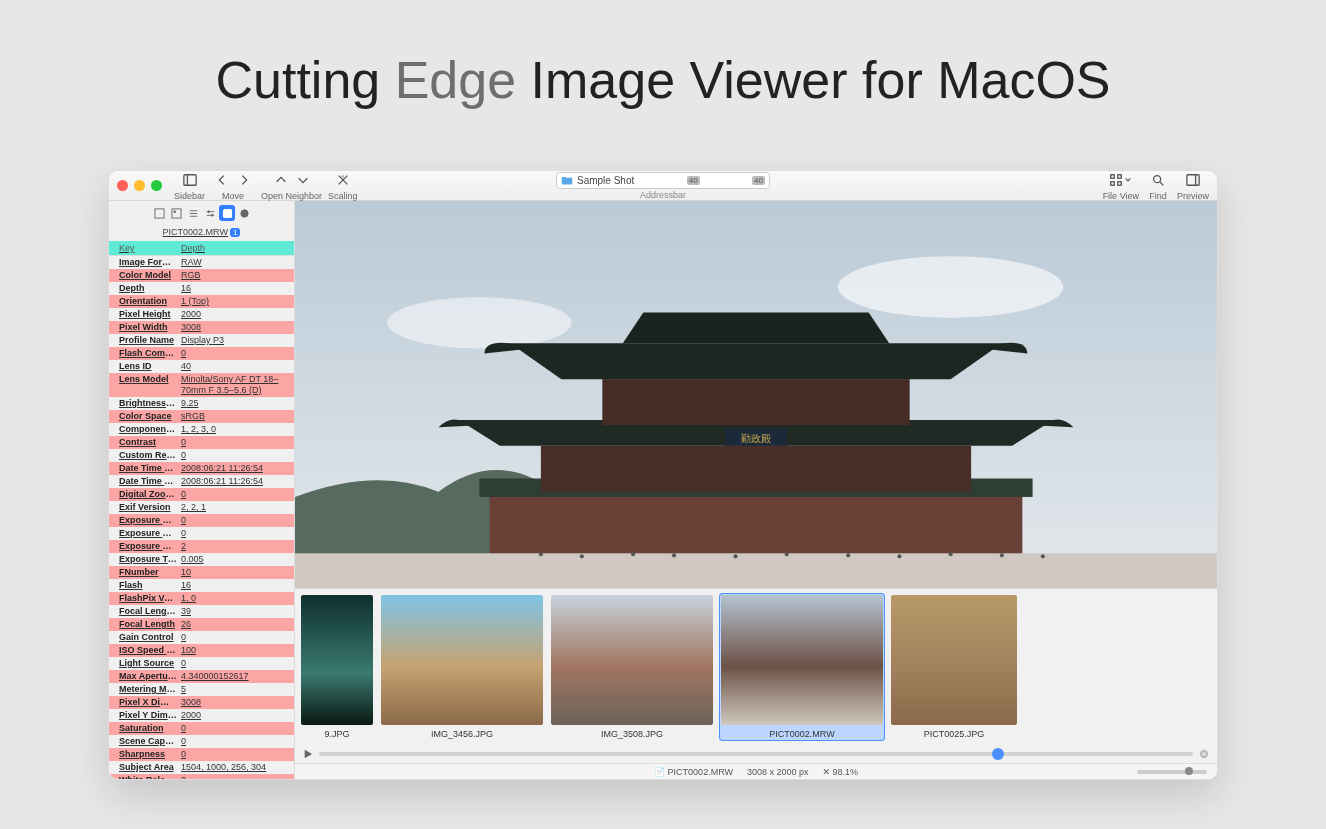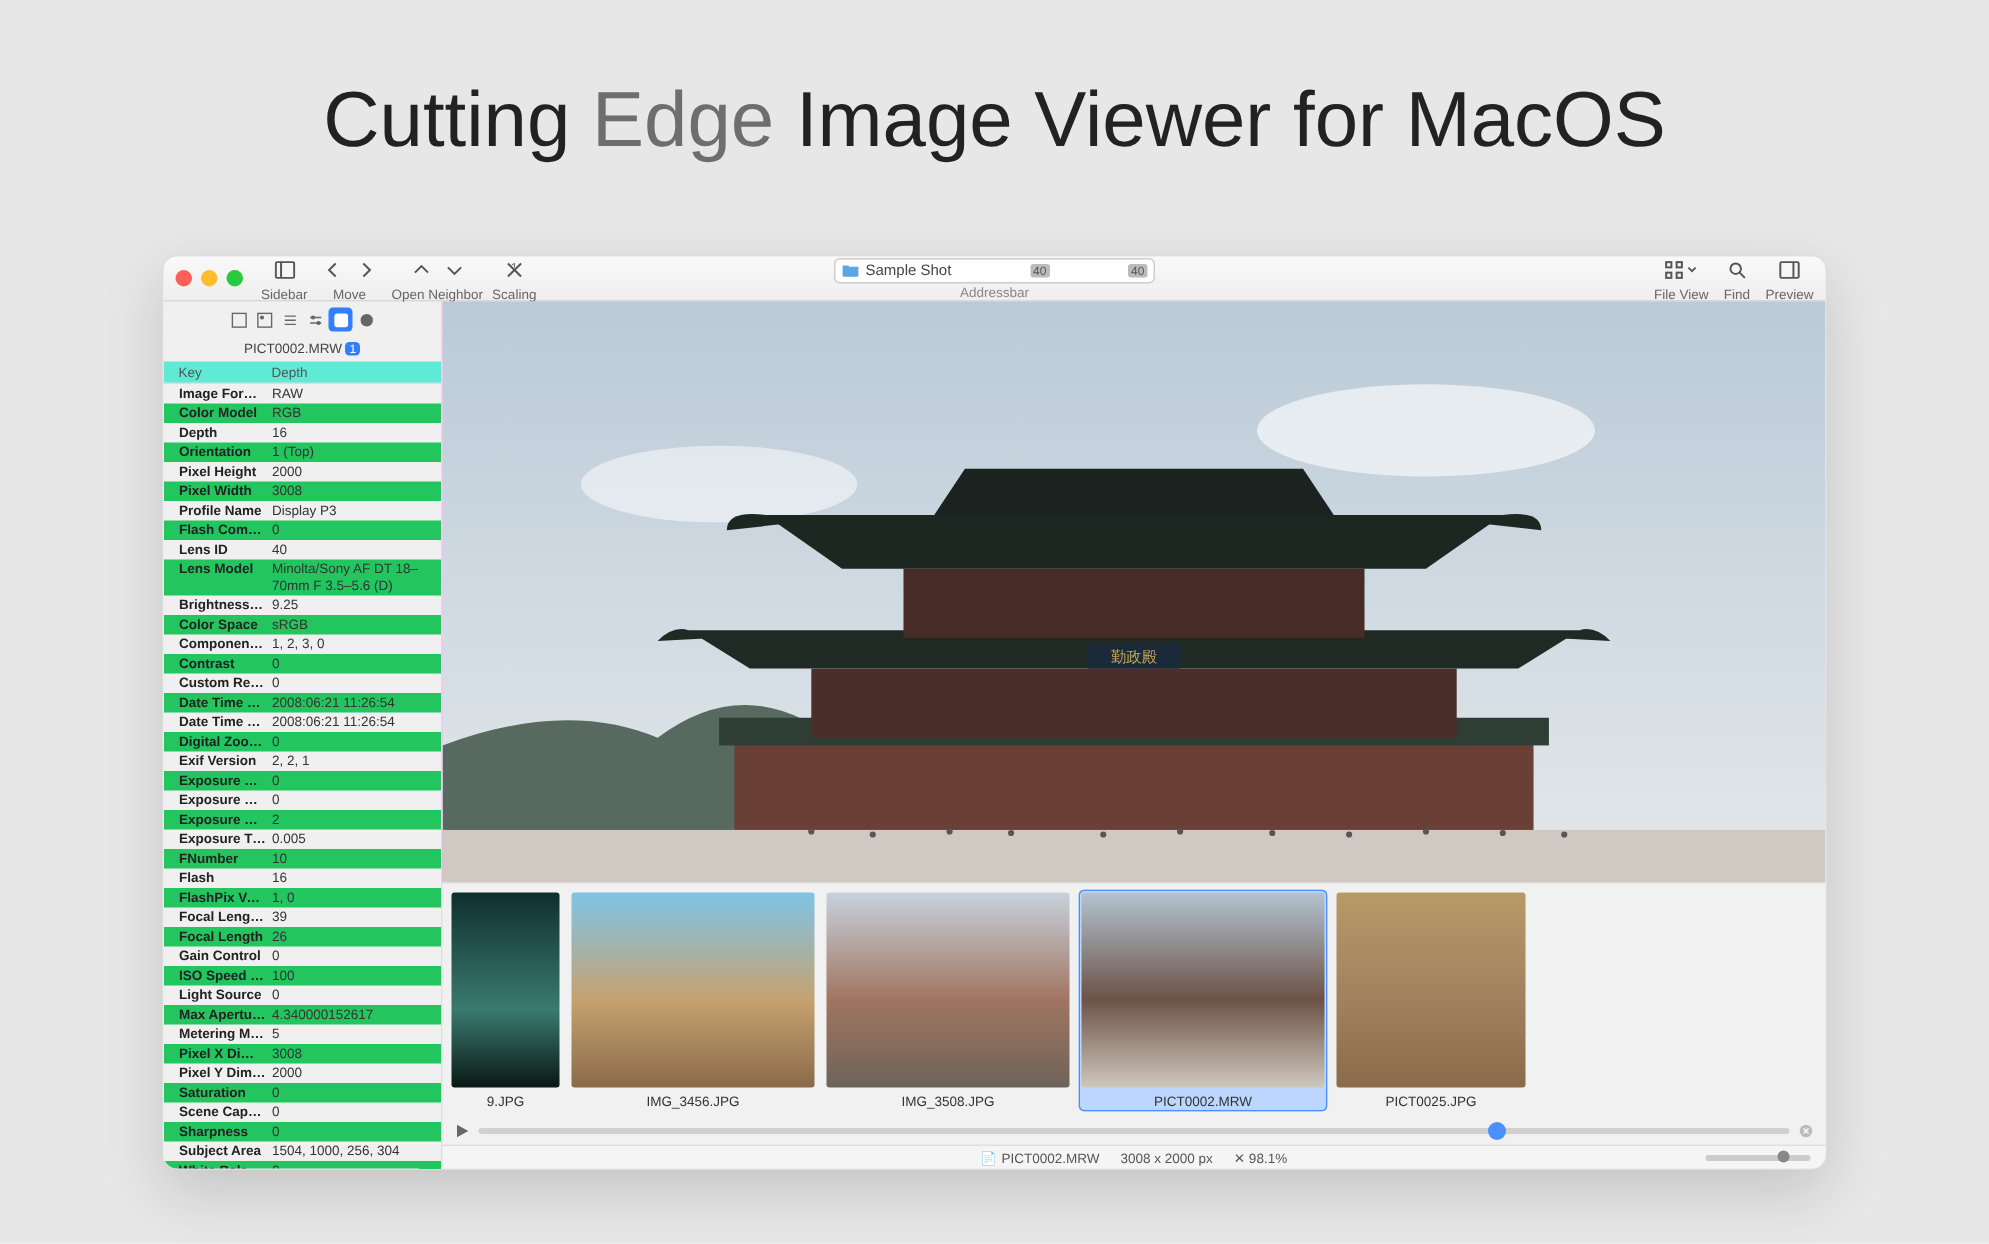--- a/index.html
+++ b/index.html
@@ -30,37 +30,37 @@
   .addressbar-wrap { position:absolute; left:50%; transform:translateX(-50%); display:flex; flex-direction:column; align-items:center; gap:1px;}
   .addressbar { width:214px; height:17px; background:#fff; border:1px solid #ccc; border-radius:4px; display:flex; align-items:center; padding:0 4px; gap:4px; font-size:10px; color:#444;}
   .addressbar .folder-ic{width:12px;height:12px}
   .badge{background:#bbb; color:#555; font-size:8px; border-radius:2px; padding:0 2px; margin-left:auto;}
   .sub-addr{font-size:9px;color:#888}
 
   .tb-right { margin-left:auto; display:flex; gap:8px;text-align:right; }
 
   .body { flex:1; display:flex; min-height:0; }
 
-  .sidebar { width:186px; background:#f0f0f0; border-right:1px solid #dcdcdc; display:flex; flex-direction:column; font-size:10px; color:#333; overflow:hidden;}
+  .sidebar { width:186px; background:#f0f0f0; border-right:1px solid #dcdcdc; display:flex; flex-direction:column; font-size:10px; color:#333; overflow:hidden;text-decoration:underline;}
   .side-tabs { display:flex; justify-content:center; gap:1px; padding:4px; }
   .side-tabs .st { width:16px; height:16px; display:flex; align-items:center; justify-content:center; color:#666; border-radius:3px;}
   .side-tabs .st.active{ background:#2f7fff; color:#fff;}
   .side-tabs svg{width:11px;height:11px;stroke:currentColor;fill:currentColor}
   .side-file { text-align:center; font-size:9px; color:#444; padding:2px 0 4px; }
   .side-file .c{display:inline-block;background:#2f7fff;color:#fff;border-radius:3px;padding:0 3px;font-size:8px; margin-left:2px;}
   .kv-head { display:flex; padding:2px 10px; font-size:9px; color:#555; border-bottom:1px solid #ddd; background:#5eead4;}
   .kv-head .k{width:62px} .kv-head .v{flex:1}
   .kv-list { flex:1; overflow-y:auto; }
   .kv-row { display:flex; padding:1px 10px; font-size:9px; line-height:11px; }
-  .kv-row.alt{background:#22c55e}
+  .kv-row.alt{background:#fca5a5}
   .kv-row .k{width:62px; font-weight:600; color:#222; overflow:hidden; text-overflow:ellipsis; white-space:nowrap; padding-right:4px;}
   .kv-row .v{flex:1; color:#333; overflow:hidden;}
 
   .main { flex:1; display:flex; flex-direction:column; min-width:0; }
-  .viewer { flex:1; background:#f0abfc; display:flex; align-items:center; justify-content:center; overflow:hidden; position:relative; min-height:0;}
+  .viewer { flex:1; background:#b91c1c; display:flex; align-items:center; justify-content:center; overflow:hidden; position:relative; min-height:0;}
   .viewer svg { width:100%; height:100%; }
 
   .strip { height:175px; background:#f1f1f1; border-top:1px solid #ddd; display:flex; flex-direction:column; }
   .thumbs { flex:1; display:flex; gap:4px; padding:4px 0 0 4px; overflow:hidden; align-items:flex-start;}
   .thumb { width:166px; display:flex; flex-direction:column; gap:4px; padding:2px; border-radius:4px; flex:none;}
   .thumb.sel{ background:#bcd6ff; box-shadow:0 0 0 1px #4a90ff inset;}
   .thumb .tm-img{ width:162px; height:130px; border-radius:2px; background:#888;}
   .thumb .tm-lbl{ font-size:9px; text-align:center; color:#333;}
   .thumb.first{width:76px}
   .thumb.first .tm-img{width:72px}

